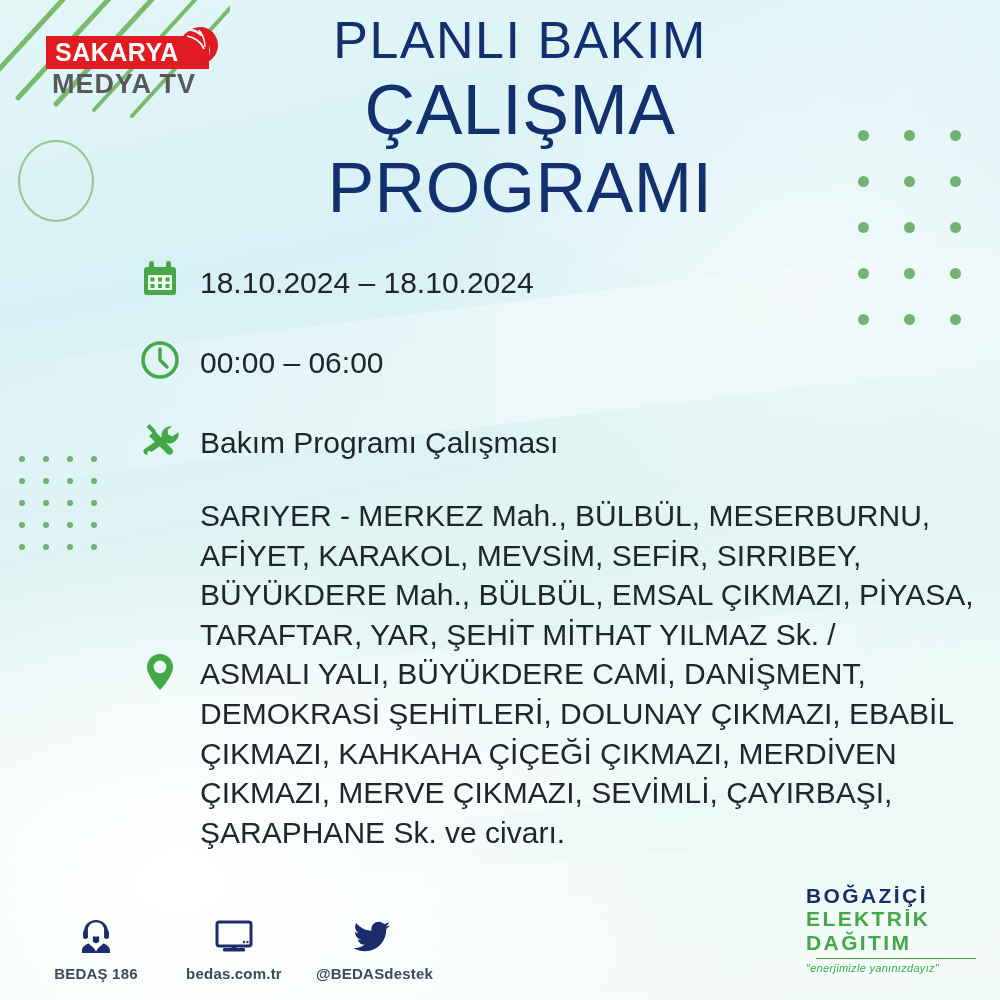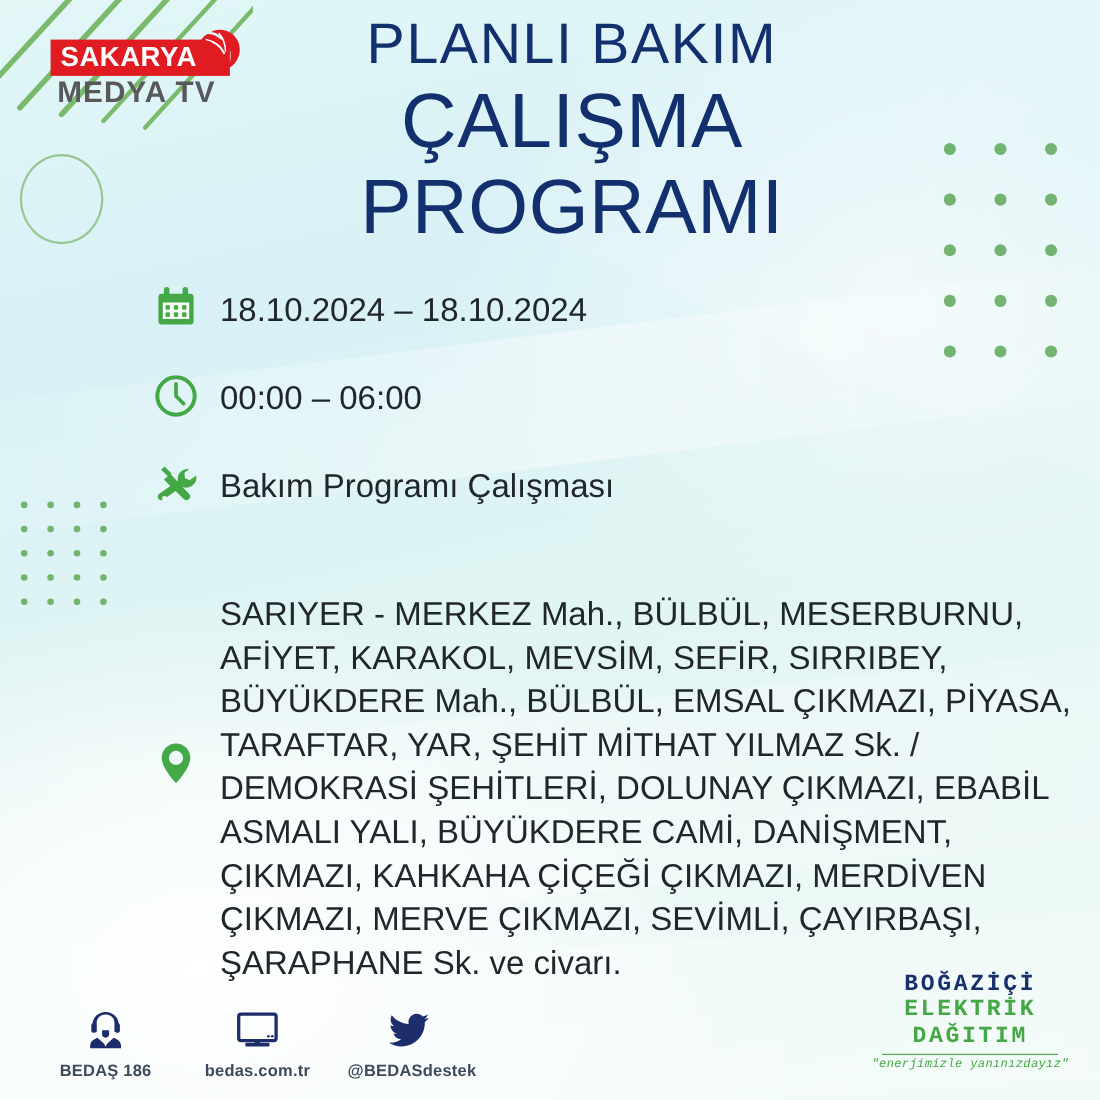--- a/index.html
+++ b/index.html
@@ -140,21 +140,21 @@
   .row-text {
     color: #20262b;
     font-size: 30px;
     line-height: 1.22;
     padding-top: 7px;
   }
   .row-date  { margin-bottom: 24px; }
   .row-time  { margin-bottom: 24px; }
   .row-work  { margin-bottom: 24px; }
 
-  .addr-lines { padding-top: 4px; margin-top: 43px; }
+  .addr-lines { padding-top: 4px; }
   .addr-lines .aline {
     color: #20262b;
     font-size: 30px;
     line-height: 1.32;
     white-space: nowrap;
   }
 
   
   .footer-contacts {
     position: absolute;
@@ -168,24 +168,23 @@
     margin-top: 8px;
     font-size: 15px;
     font-weight: bold;
     color: #3d4a5c;
     letter-spacing: .2px;
     white-space: nowrap;
   }
 
   .bedas-logo {
     position: absolute;
-    right: 28px; bottom: 26px;
-    text-align: center;
+    right: 14px; bottom: 26px;
+    text-align: left;
     width: 180px;
-    font-family: Liberation Mono, monospace;
   }
   .bl-1 { color: #17306b; font-weight: bold; font-size: 21px; letter-spacing: 2.4px; line-height: 1.12; }
   .bl-2, .bl-3 { color: #43a845; font-weight: bold; font-size: 21px; letter-spacing: 2.4px; line-height: 1.12; }
   .bl-rule { height: 1.5px; background: #43a845; margin: 3px 10px 3px; }
   .bl-tag { color: #43a845; font-style: italic; font-size: 11px; letter-spacing: .3px; }
 </style>
 </head>
 <body>
 
 <div id="poster">
@@ -318,22 +317,22 @@
         <svg width="44" height="44" viewBox="0 0 44 44">
           <path d="M22 4 C14.8 4 9 9.8 9 17 C9 26.5 22 40 22 40 C22 40 35 26.5 35 17 C35 9.8 29.2 4 22 4 Z" fill="#43a845"></path>
           <circle cx="22" cy="17" r="6.4" fill="#eaf8f8"></circle>
         </svg>
       </div>
       <div class="addr-lines">
         <div class="aline">SARIYER - MERKEZ Mah., BÜLBÜL, MESERBURNU,</div>
         <div class="aline">AFİYET, KARAKOL, MEVSİM, SEFİR, SIRRIBEY,</div>
         <div class="aline">BÜYÜKDERE Mah., BÜLBÜL, EMSAL ÇIKMAZI, PİYASA,</div>
         <div class="aline">TARAFTAR, YAR, ŞEHİT MİTHAT YILMAZ Sk. /</div>
+        <div class="aline">ASMALI YALI, BÜYÜKDERE CAMİ, DANİŞMENT,</div>
         <div class="aline">DEMOKRASİ ŞEHİTLERİ, DOLUNAY ÇIKMAZI, EBABİL</div>
-        <div class="aline">ASMALI YALI, BÜYÜKDERE CAMİ, DANİŞMENT,</div>
         <div class="aline">ÇIKMAZI, KAHKAHA ÇİÇEĞİ ÇIKMAZI, MERDİVEN</div>
         <div class="aline">ÇIKMAZI, MERVE ÇIKMAZI, SEVİMLİ, ÇAYIRBAŞI,</div>
         <div class="aline">ŞARAPHANE Sk. ve civarı.</div>
       </div>
     </div>
 
   </div>
 
   <div class="footer-contacts">
 

